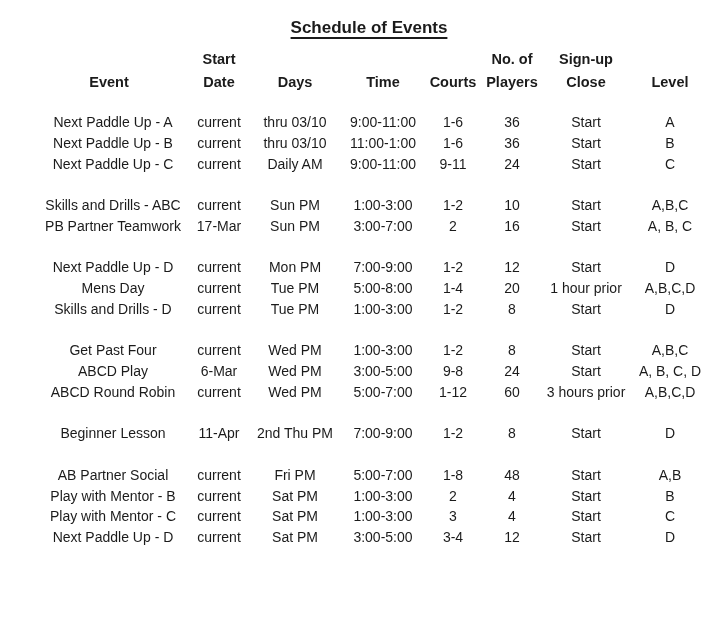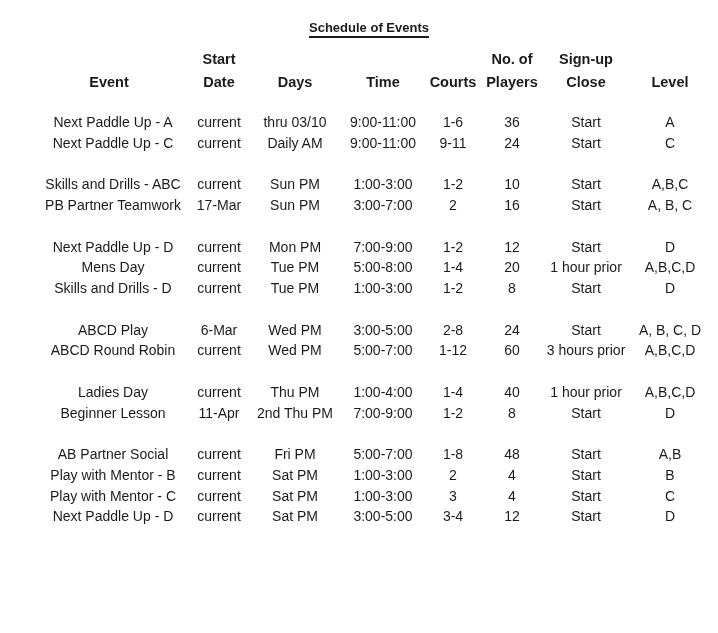--- a/index.html
+++ b/index.html
@@ -9,21 +9,21 @@
     background:#ffffff;
     color:#1b1b1b;
     font-family:"Liberation Sans",sans-serif;
     box-sizing:border-box;
     padding-top:16px;
     overflow:hidden;
   }
   .title{
     width:682px;margin-left:28px;
     text-align:center;
-    font-size:13px;font-weight:bold;
+    font-size:17px;font-weight:bold;
     line-height:24px;
   }
   .title .u{
     text-decoration:underline;
     text-decoration-thickness:2px;
     text-underline-offset:4px;
   }
   table.schedule{
     border-collapse:collapse;
     table-layout:fixed;
@@ -106,20 +106,30 @@
           <td class="col-event">Next Paddle Up - A</td>
           <td class="col-start_date">current</td>
           <td class="col-days">thru 03/10</td>
           <td class="col-time">9:00-11:00</td>
           <td class="col-courts">1-6</td>
           <td class="col-players">36</td>
           <td class="col-signup_close">Start</td>
           <td class="col-level">A</td>
         </tr>
         <tr class="data-row">
+          <td class="col-event">Next Paddle Up - B</td>
+          <td class="col-start_date">current</td>
+          <td class="col-days">thru 03/10</td>
+          <td class="col-time">11:00-1:00</td>
+          <td class="col-courts">1-6</td>
+          <td class="col-players">36</td>
+          <td class="col-signup_close">Start</td>
+          <td class="col-level">B</td>
+        </tr>
+        <tr class="data-row">
           <td class="col-event">Next Paddle Up - C</td>
           <td class="col-start_date">current</td>
           <td class="col-days">Daily AM</td>
           <td class="col-time">9:00-11:00</td>
           <td class="col-courts">9-11</td>
           <td class="col-players">24</td>
           <td class="col-signup_close">Start</td>
           <td class="col-level">C</td>
         </tr>
         <tr class="spacer">
@@ -175,53 +185,53 @@
           <td class="col-time">1:00-3:00</td>
           <td class="col-courts">1-2</td>
           <td class="col-players">8</td>
           <td class="col-signup_close">Start</td>
           <td class="col-level">D</td>
         </tr>
         <tr class="spacer">
           <td colspan="8"></td>
         </tr>
         <tr class="data-row">
+          <td class="col-event">Get Past Four</td>
+          <td class="col-start_date">current</td>
+          <td class="col-days">Wed PM</td>
+          <td class="col-time">1:00-3:00</td>
+          <td class="col-courts">1-2</td>
+          <td class="col-players">8</td>
+          <td class="col-signup_close">Start</td>
+          <td class="col-level">A,B,C</td>
+        </tr>
+        <tr class="data-row">
           <td class="col-event">ABCD Play</td>
           <td class="col-start_date">6-Mar</td>
           <td class="col-days">Wed PM</td>
           <td class="col-time">3:00-5:00</td>
-          <td class="col-courts">2-8</td>
+          <td class="col-courts">9-8</td>
           <td class="col-players">24</td>
           <td class="col-signup_close">Start</td>
           <td class="col-level">A, B, C, D</td>
         </tr>
         <tr class="data-row">
           <td class="col-event">ABCD Round Robin</td>
           <td class="col-start_date">current</td>
           <td class="col-days">Wed PM</td>
           <td class="col-time">5:00-7:00</td>
           <td class="col-courts">1-12</td>
           <td class="col-players">60</td>
           <td class="col-signup_close">3 hours prior</td>
           <td class="col-level">A,B,C,D</td>
         </tr>
         <tr class="spacer">
           <td colspan="8"></td>
         </tr>
         <tr class="data-row">
-          <td class="col-event">Ladies Day</td>
-          <td class="col-start_date">current</td>
-          <td class="col-days">Thu PM</td>
-          <td class="col-time">1:00-4:00</td>
-          <td class="col-courts">1-4</td>
-          <td class="col-players">40</td>
-          <td class="col-signup_close">1 hour prior</td>
-          <td class="col-level">A,B,C,D</td>
-        </tr>
-        <tr class="data-row">
           <td class="col-event">Beginner Lesson</td>
           <td class="col-start_date">11-Apr</td>
           <td class="col-days">2nd Thu PM</td>
           <td class="col-time">7:00-9:00</td>
           <td class="col-courts">1-2</td>
           <td class="col-players">8</td>
           <td class="col-signup_close">Start</td>
           <td class="col-level">D</td>
         </tr>
         <tr class="spacer">

